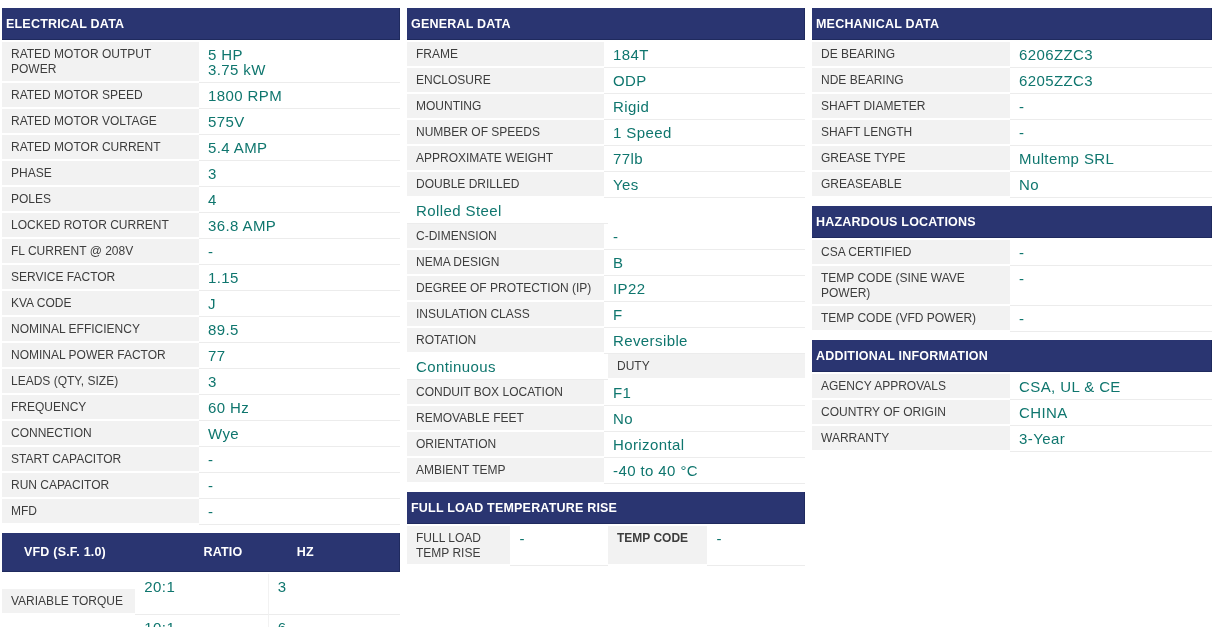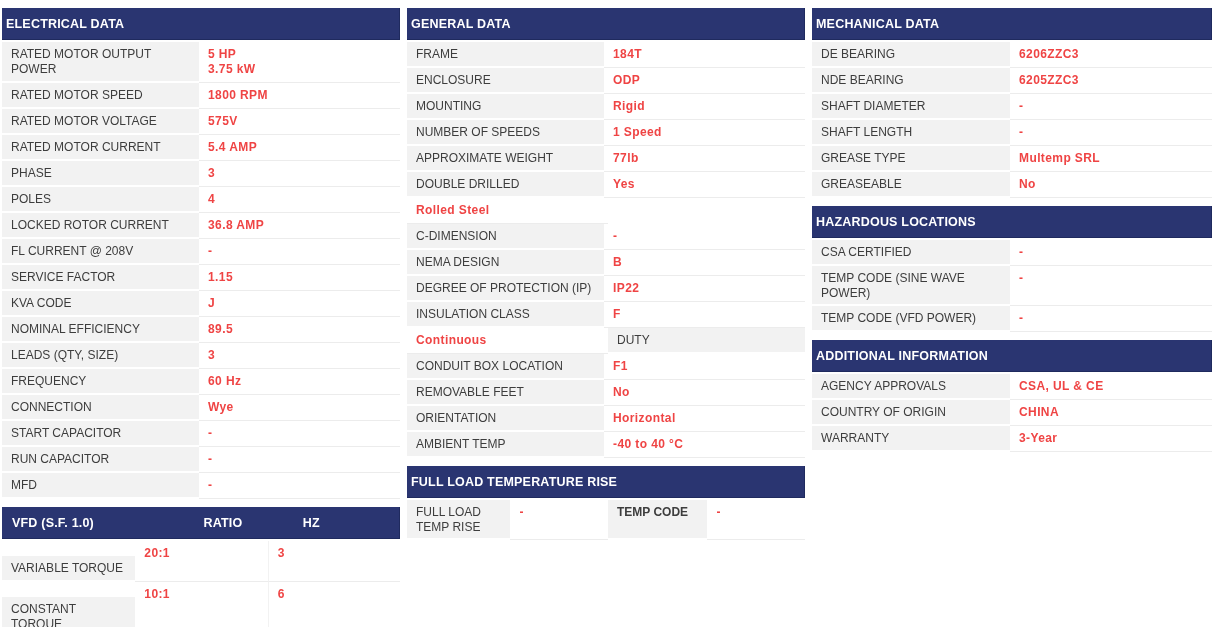--- a/index.html
+++ b/index.html
@@ -48,30 +48,30 @@
   .cell.label {
     width: 49.5%;
     background: #f2f2f2;
     border-bottom: 2px solid #ffffff;
     padding-bottom: 3px;
     white-space: pre-line;
   }
   .cell.value {
     width: 50.5%;
     background: #ffffff;
-    color: #ef4444;
-    font-weight: bold;
-    font-size: 12px;
+    color: #0f766e;
+    font-weight: normal;
+    font-size: 15px;
     letter-spacing: 0.4px;
     border-bottom: 1px solid #ececec;
     white-space: pre-line;
   }
 
   
-  .vfd-header { padding: 0; }
+  .vfd-header { padding: 12px; }
   .vfd-title   { width: 50%; padding-left: 10px; }
   .vfd-colname { width: 25%; padding-left: 3px; }
   .vfd-row .cell.label { width: 33.5%; margin-top: 15px; }
   .vfd-row .cell.value { width: 33.25%; }
   .vfd-row .cell.value + .cell.value { border-left: 1px solid #f2f2f2; }
 
   
   .fl-row .cell { min-height: 40px; }
   .fl-row .cell.label { width: 26%; }
   .fl-row .cell.value { width: 24.5%; }
@@ -126,20 +126,24 @@
             <div class="cell label">SERVICE FACTOR</div>
             <div class="cell value">1.15</div>
           </div>
           <div class="row">
             <div class="cell label">KVA CODE</div>
             <div class="cell value">J</div>
           </div>
           <div class="row">
             <div class="cell label">NOMINAL EFFICIENCY</div>
             <div class="cell value">89.5</div>
+          </div>
+          <div class="row">
+            <div class="cell label">NOMINAL POWER FACTOR</div>
+            <div class="cell value">77</div>
           </div>
           <div class="row">
             <div class="cell label">LEADS (QTY, SIZE)</div>
             <div class="cell value">3</div>
           </div>
           <div class="row">
             <div class="cell label">FREQUENCY</div>
             <div class="cell value">60 Hz</div>
           </div>
           <div class="row">
@@ -225,20 +229,24 @@
           </div>
           <div class="row">
             <div class="cell label">DEGREE OF PROTECTION (IP)</div>
             <div class="cell value">IP22</div>
           </div>
           <div class="row">
             <div class="cell label">INSULATION CLASS</div>
             <div class="cell value">F</div>
           </div>
           <div class="row">
+            <div class="cell label">ROTATION</div>
+            <div class="cell value">Reversible</div>
+          </div>
+          <div class="row">
             <div class="cell value">Continuous</div>
             <div class="cell label">DUTY</div>
           </div>
           <div class="row">
             <div class="cell label">CONDUIT BOX LOCATION</div>
             <div class="cell value">F1</div>
           </div>
           <div class="row">
             <div class="cell label">REMOVABLE FEET</div>
             <div class="cell value">No</div>

